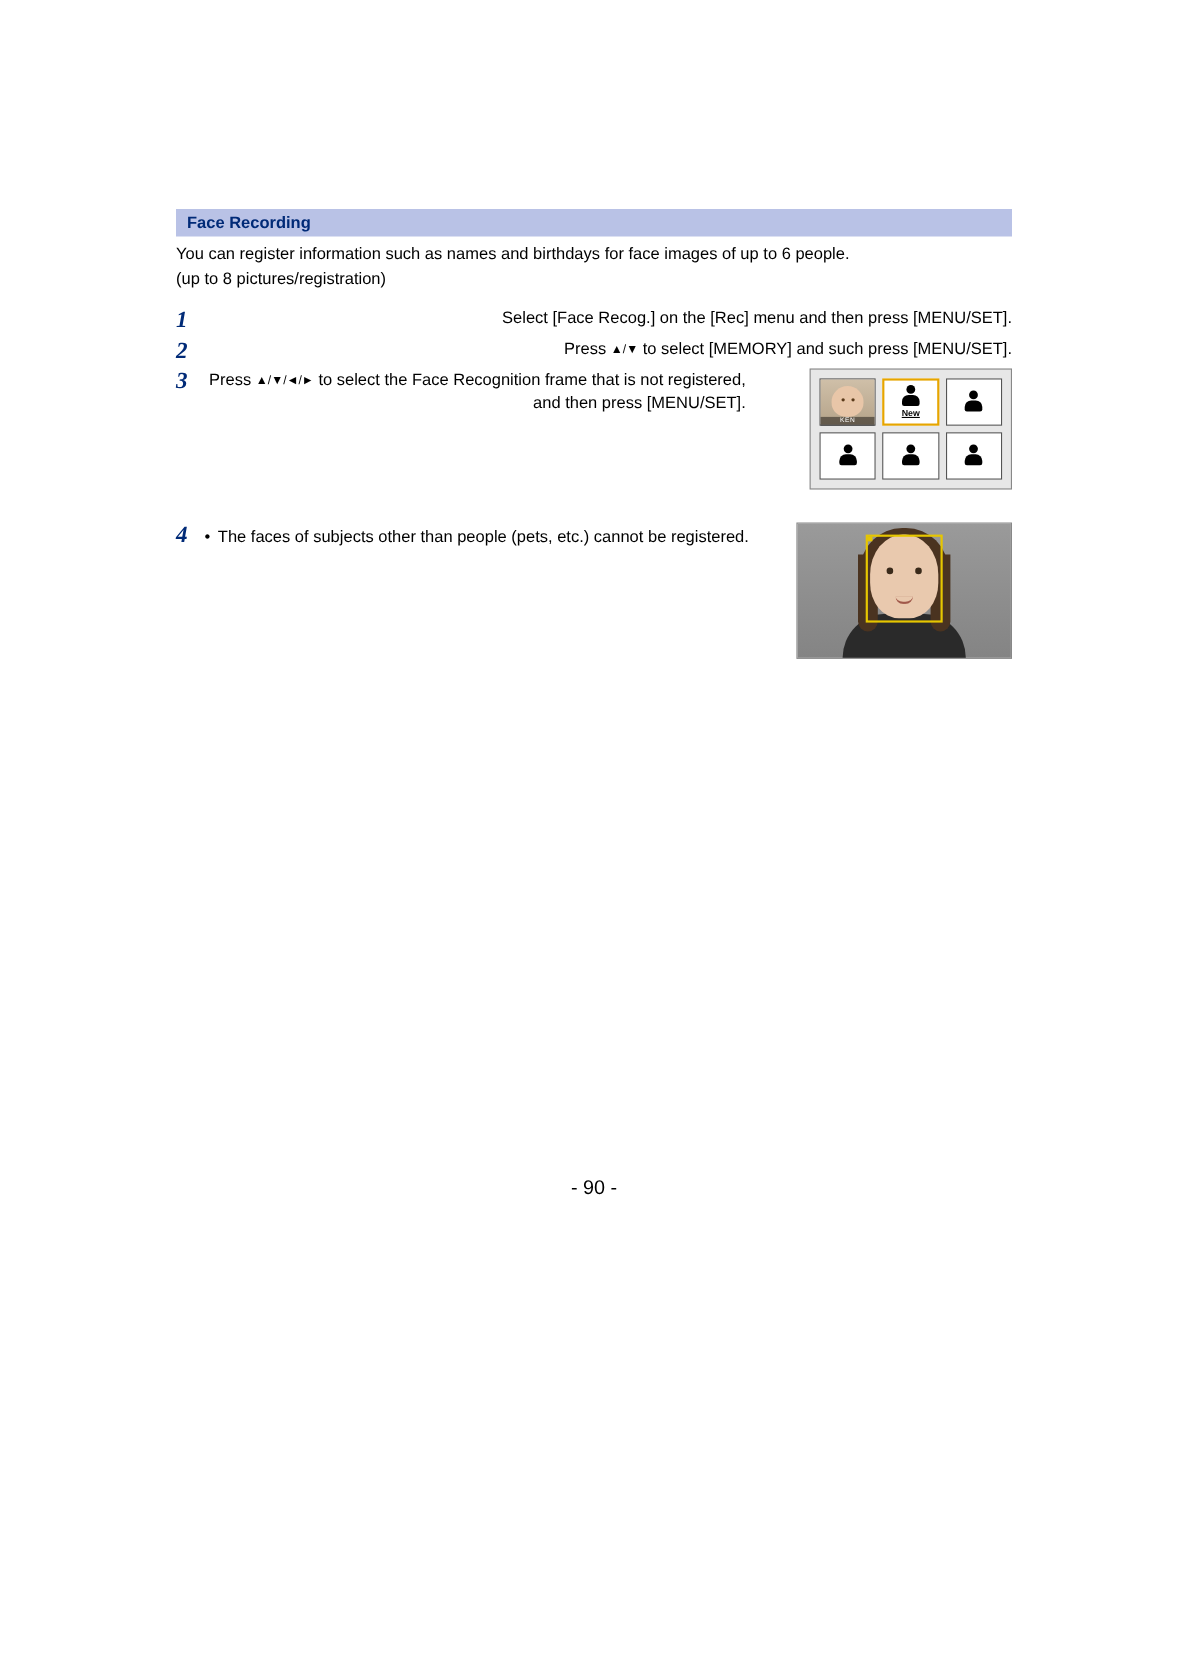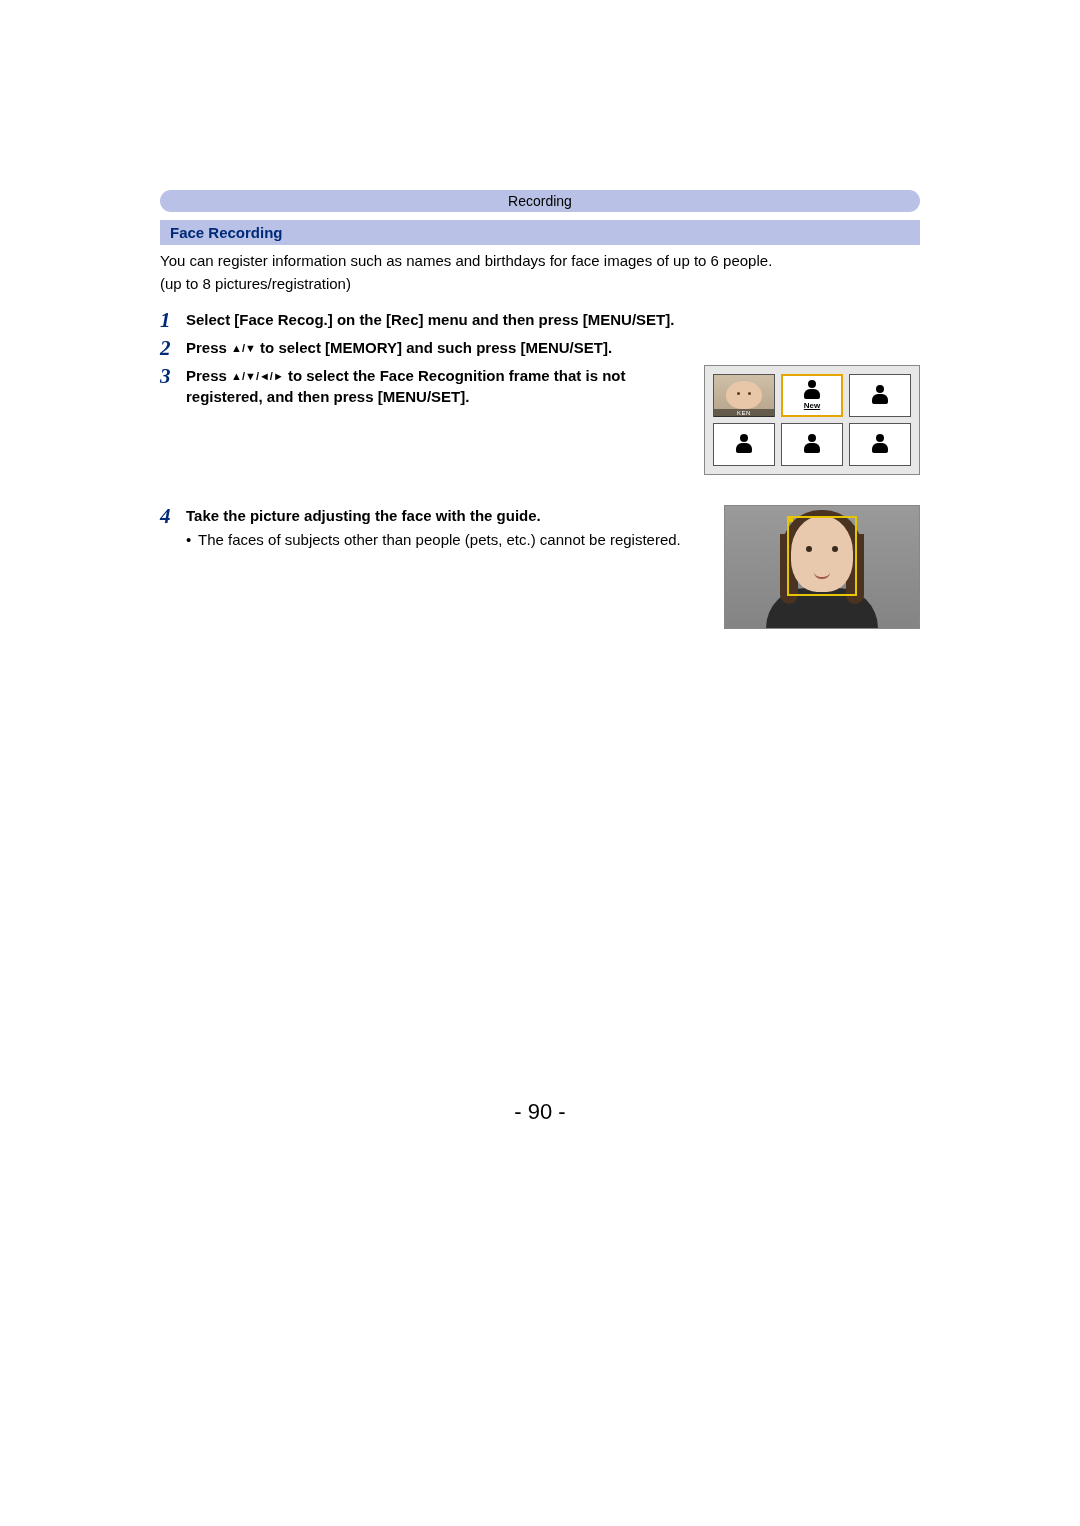--- a/index.html
+++ b/index.html
@@ -52,22 +52,23 @@
     font-family: "Times New Roman", serif;
     width: 26px;
     flex: none;
     line-height: 1.0;
     padding-top: 1px;
   }
   .step-body {
     flex: 1;
   }
   .step-title {
-    font-weight: bold;
+    font-weight: normal;
     line-height: 1.45;
+    text-align: right;
   }
   .tri {
     font-size: 11px;
     position: relative;
     top: -1px;
   }
   .bullets {
     margin: 3px 0 0 0;
     padding: 0 0 0 0;
     list-style: none;
@@ -85,21 +86,21 @@
     top: 0;
   }
   .step3-wrap, .step4-wrap {
     display: flex;
     gap: 18px;
     align-items: flex-start;
   }
   .step3-wrap .step-row, .step4-wrap .step-inner { flex: 1; }
   
   .grid-illus {
-    width: 216px;
+    width: 184px;
     height: 110px;
     background: #e7e7e7;
     border: 1px solid #888;
     box-sizing: border-box;
     display: grid;
     grid-template-columns: repeat(3, 1fr);
     grid-template-rows: repeat(2, 1fr);
     gap: 6px;
     padding: 8px;
     flex: none;
@@ -192,33 +193,30 @@
   }
   .fg-frame {
     position:absolute; left:50%; top:10px; transform:translateX(-50%);
     width:70px; height:80px; border:2px solid #e6c600; box-sizing:border-box;
   }
   .fg-frame::before, .fg-frame::after{
     content:""; position:absolute; background:transparent; border:2px solid #e6c600;
   }
   .page-number {
     text-align: center;
-    font-size: 22px;
+    font-size: 18px;
     color: #000;
     margin-top: 470px;
   }
 </style>
 </head>
 <body>
 
 <div class="page">
 
-  <div class="breadcrumb">
-    <span>Recording</span>
-  </div>
 
   <div class="section-header">
     <span>Face Recording</span>
   </div>
 
   <div class="intro">
     <p>You can register information such as names and birthdays for face images of up to 6 people.</p>
     <p>(up to 8 pictures/registration)</p>
   </div>
 
@@ -272,21 +270,20 @@
         <div class="cell">
             <div class="person-icon"></div>
           </div>
       </div>
     </div>
 
     <div class="step4-wrap" style="margin-top:30px;">
       <div class="step-row step-inner" style="flex:1;">
         <div class="step-num">4</div>
         <div class="step-body">
-          <div class="step-title">Take the picture adjusting the face with the guide.</div>
           <ul class="bullets">
             <li>The faces of subjects other than people (pets, etc.) cannot be registered.</li>
           </ul>
         </div>
       </div>
       <div class="face-guide">
         <div class="fg-body"></div>
         <div class="fg-hair"></div>
         <div class="fg-head"></div>
         <div class="fg-eye l"></div>

